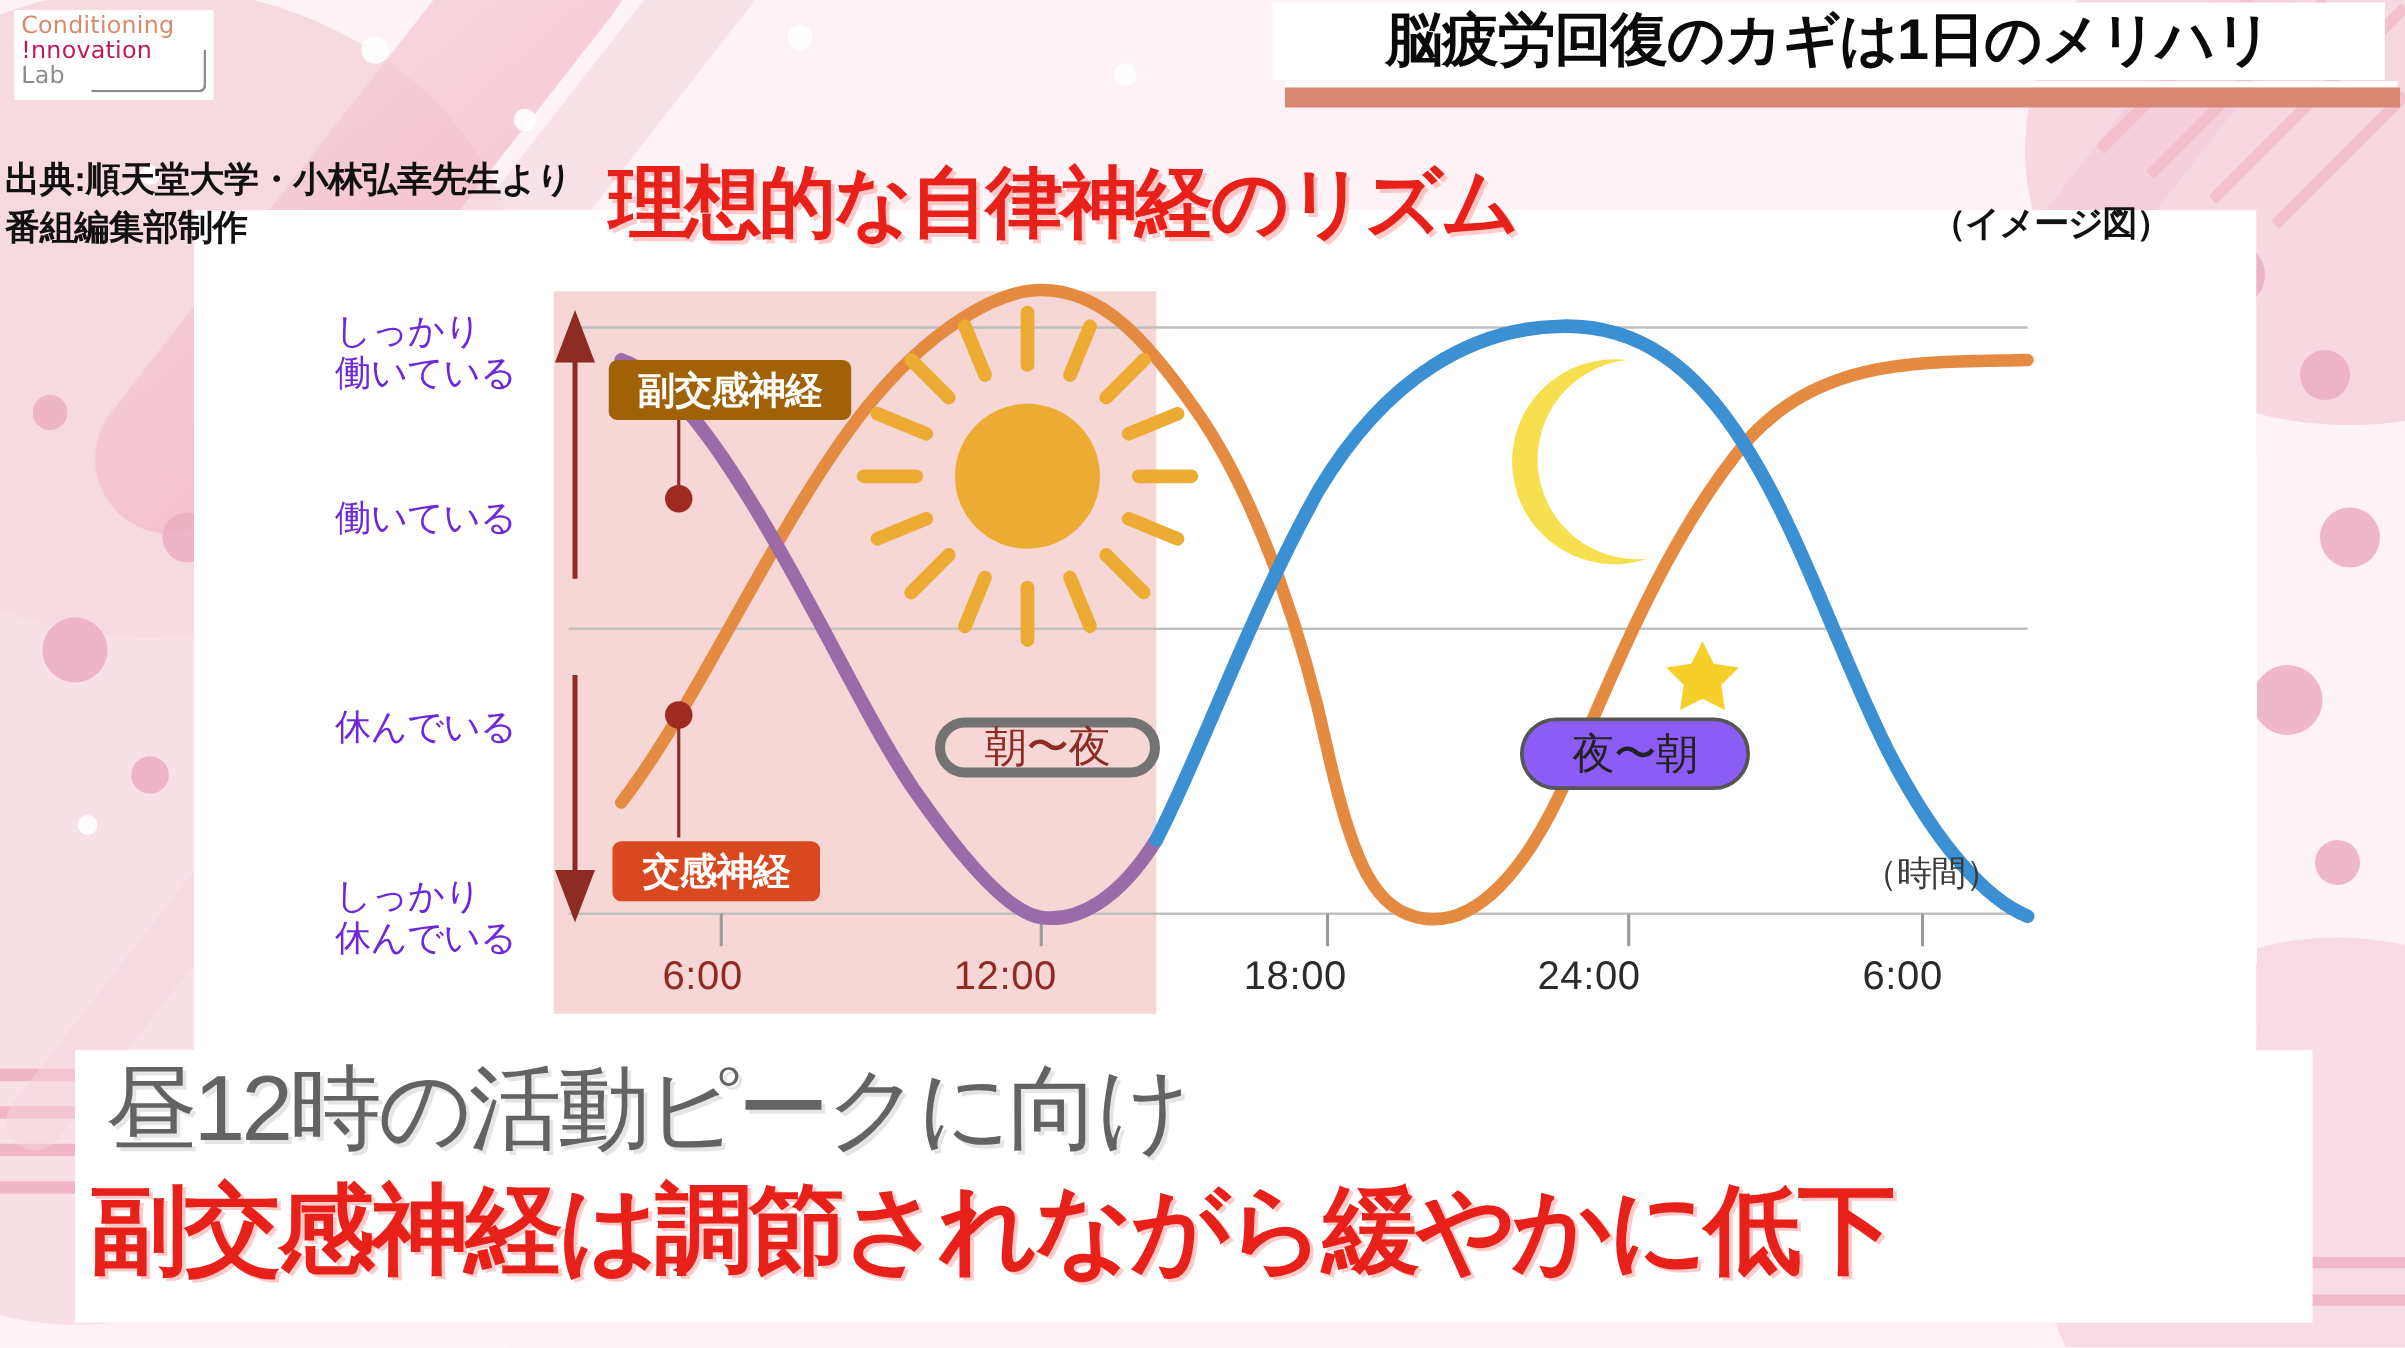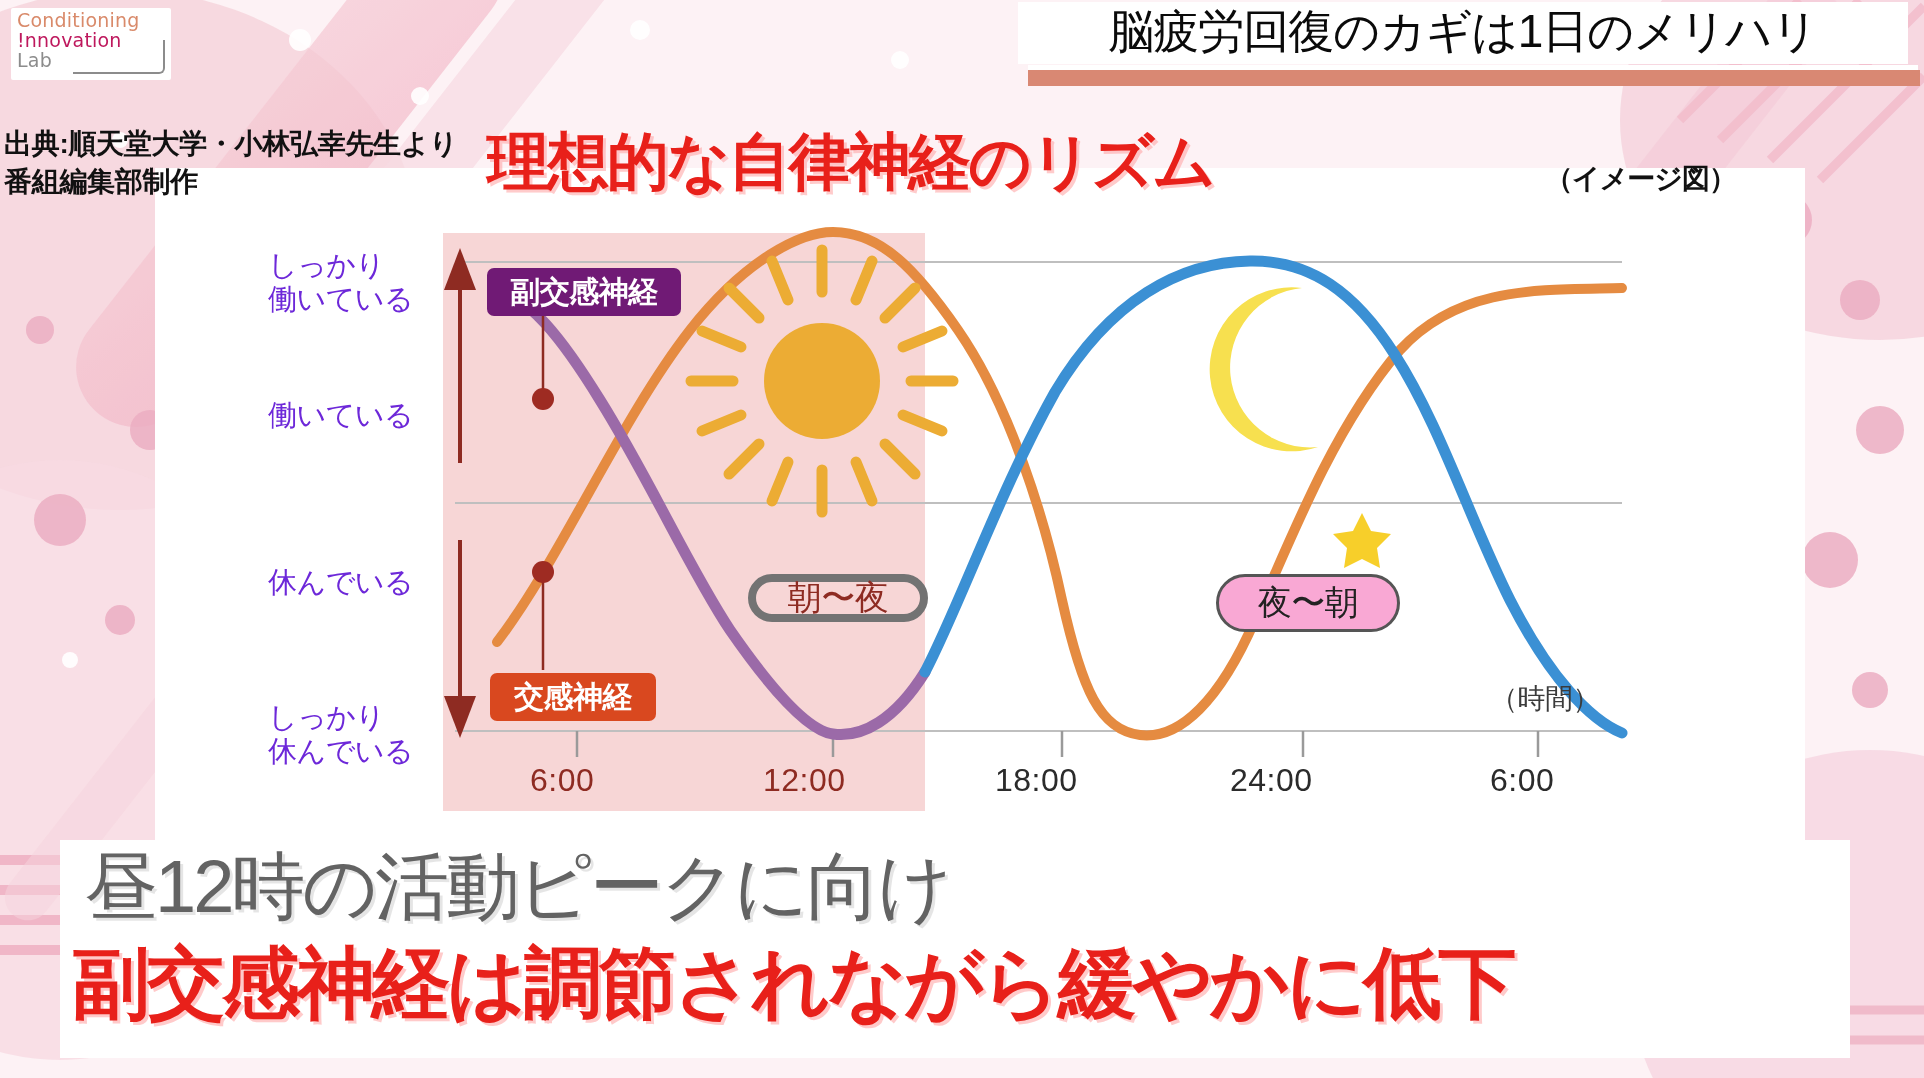--- a/index.html
+++ b/index.html
@@ -50,21 +50,21 @@
 
   
   .headline-wrap{ position:absolute; left:1018px; top:2px; width:900px; height:86px; }
   .headline-bg{
     position:absolute; left:0; top:0; width:890px; height:62px;
     background:#ffffff;
   }
   .headline-txt{
     position:absolute; left:0; top:-1px; width:890px; height:62px;
     display:flex; align-items:center; justify-content:center;
-    font-size:46px; font-weight:normal; color:#0a0a0a;
+    font-size:46px; font-weight:bold; color:#0a0a0a;
     letter-spacing:-1px; white-space:nowrap;
   }
   .headline-rule{
     position:absolute; left:10px; top:63px; width:890px; height:5px; background:#ffffff;
   }
   .headline-bar{
     position:absolute; left:10px; top:68px; width:892px; height:16px;
     background:#d98873;
   }
 
@@ -104,33 +104,33 @@
     position:absolute; left:1490px; top:680px; font-size:28px; color:#3b3b3b;
     letter-spacing:-.5px;
   }
 
   
   .chip{
     position:absolute; display:flex; align-items:center; justify-content:center;
     font-size:30px; font-weight:bold; color:#ffffff; border-radius:7px;
     letter-spacing:-.5px; white-space:nowrap;
   }
-  .chip-para{ left:487px; top:268px; width:194px; height:48px; background:#701a75; }
+  .chip-para{ left:487px; top:288px; width:194px; height:48px; background:#a16207; }
   .chip-symp{ left:490px; top:673px; width:166px; height:48px; background:#d9481f; }
 
   
   .pill{
     position:absolute; display:flex; align-items:center; justify-content:center;
     border-radius:999px; font-size:34px; letter-spacing:-.5px; white-space:nowrap;
     background:transparent;
   }
   .pill-day{ left:748px; top:574px; width:180px; height:48px;
     border:8px solid #737373; color:#8e2b22; }
   .pill-night{ left:1216px; top:574px; width:184px; height:58px;
-    border:3px solid #555; color:#222; background:#f9a8d4;font-family:Liberation Serif, serif; }
+    border:3px solid #555; color:#222; background:#8b5cf6;font-family:Liberation Serif, serif; }
 
   
   .caption{ position:absolute; left:42px; top:828px; width:1840px; }
   .cap-bg{
     position:absolute; left:18px; top:12px; width:1790px; height:218px; background:#ffffff;
   }
   .cap1{
     position:absolute; left:42px; top:10px; font-size:74px; font-weight:normal;
     color:#636363; letter-spacing:-3px; white-space:nowrap;
     text-shadow:3px 3px 0 rgba(0,0,0,.10);

